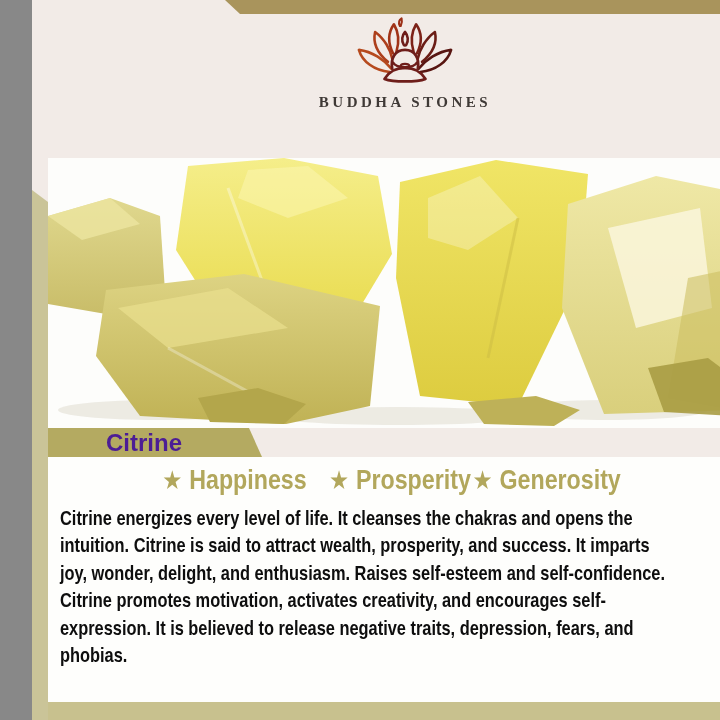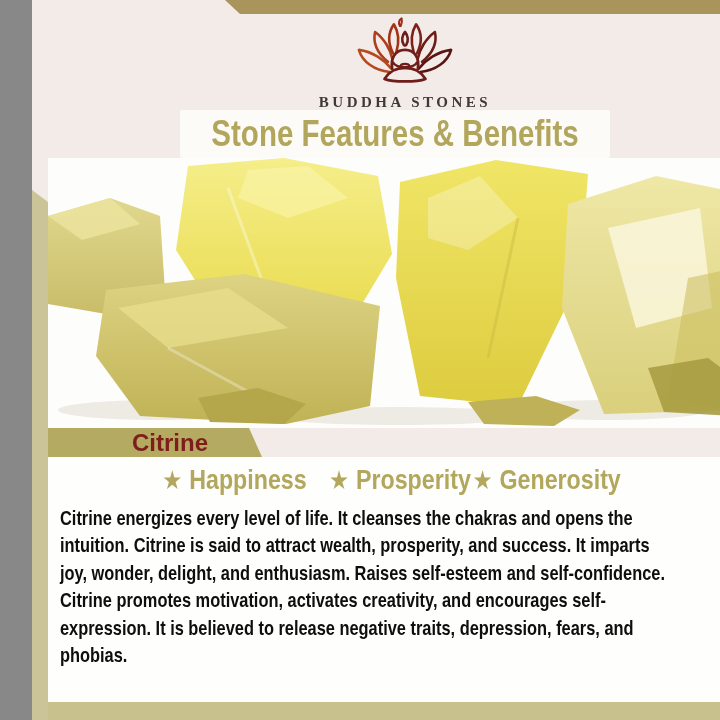--- a/index.html
+++ b/index.html
@@ -28,21 +28,21 @@
     background:#fdfbf8;border-radius:2px;display:flex;align-items:center;justify-content:center;}
   .title-text{font-size:36px;font-weight:700;color:#b1a65c;white-space:nowrap;
     transform:scaleX(0.82);transform-origin:center center;letter-spacing:0px;}
   
   .photo{position:absolute;left:16px;top:158px;width:687px;height:270px;background:#fdfdfb;}
   .photo svg{display:block;}
   
   .stone-band{position:absolute;left:16px;top:428px;width:214px;height:29px;background:#b4aa61;
     clip-path:polygon(0 0,201px 0,214px 29px,0 29px);
     display:flex;align-items:center;}
-  .stone-band span{color:#7f1d1d;font-size:24px;font-weight:700;padding-left:84px;line-height:29px;}
+  .stone-band span{color:#4c1d95;font-size:24px;font-weight:700;padding-left:58px;line-height:29px;}
   
   .panel{position:absolute;left:16px;top:457px;width:687px;height:245px;background:#fefefc;}
   
   .benefits{position:absolute;left:16px;top:458px;width:687px;height:44px;
     display:flex;align-items:center;justify-content:center;}
   .benefits-inner{display:flex;align-items:center;white-space:nowrap;
     transform:scaleX(0.86);transform-origin:center center;
     color:#b2a75c;font-size:27px;font-weight:700;}
   .benefit{display:flex;align-items:center;}
   .benefit .star{margin-right:8px;font-size:26px;}
@@ -77,23 +77,20 @@
 
       <path d="M70,21 C66.5,25 65.5,31.5 68.5,36 C69.2,37.2 70.8,37.2 71.5,36 C74.5,31.5 73.5,25 70,21 Z" stroke="#6e1d1a" stroke-width="3"></path>
       <path d="M55,64 C53,52 58,42 70,42 C82,42 87,52 85,64" stroke="#6e1d1a" stroke-width="3.2"></path>
       <path d="M56,57 C60,64 80,64 84,57" stroke="#6e1d1a" stroke-width="3"></path>
       <ellipse cx="70" cy="61" rx="5" ry="2.6" stroke="#6e1d1a" stroke-width="2.4"></ellipse>
       <path d="M46,76 C52,66 62,63 70,63 C78,63 88,66 94,76 C84,80 56,80 46,76 Z" stroke="#6e1d1a" stroke-width="3.2"></path>
     </svg>
   </div>
   <div class="brand-name">BUDDHA STONES</div>
 
-  <div class="title-box">
-    <span class="title-text">Stone Features &amp; Benefits</span>
-  </div>
 
   <div class="photo">
     <svg viewBox="0 0 687 270" width="687" height="270">
       <defs>
         <linearGradient id="gBright" x1="0" y1="0" x2="0" y2="1">
           <stop offset="0" stop-color="#f5ee8a"></stop>
             <stop offset="1" stop-color="#e8da4b"></stop>
         </linearGradient>
         <linearGradient id="gBright2" x1="0" y1="0" x2="0" y2="1">
           <stop offset="0" stop-color="#f0e566"></stop>

